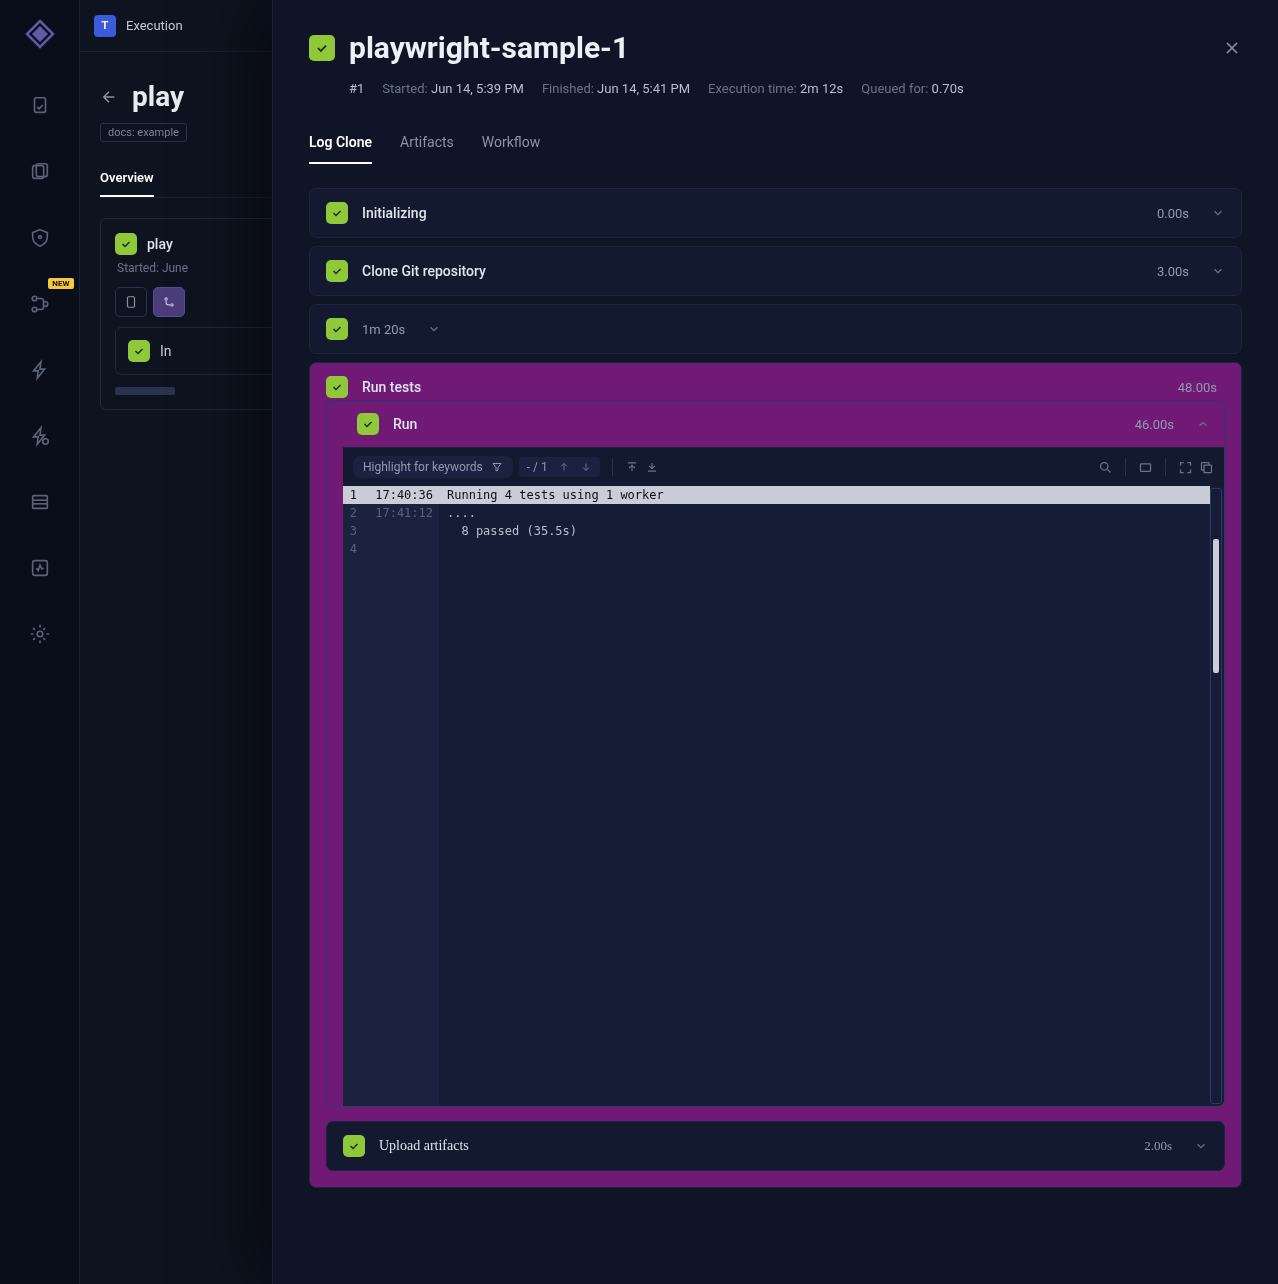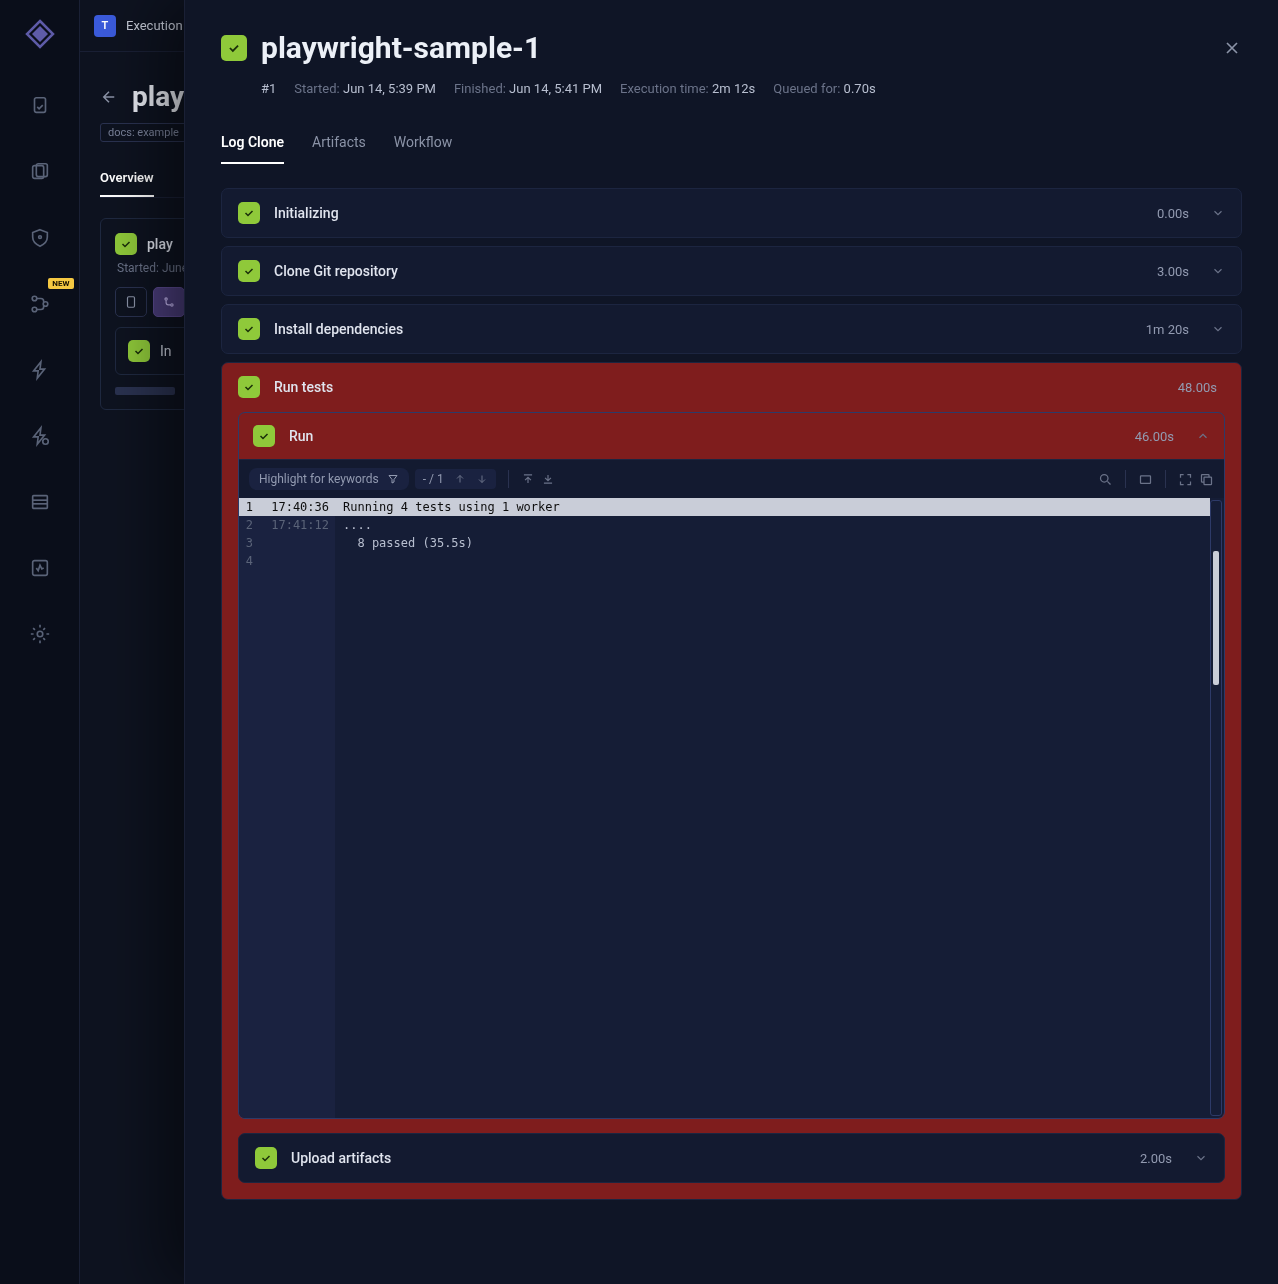--- a/index.html
+++ b/index.html
@@ -127,21 +127,21 @@
     background: #2a3250;
     margin-top: 12px;
     width: 60px;
     border-radius: 2px;
   }
 
   
   .drawer {
     position: absolute;
     top: 0; right: 0; bottom: 0;
-    width: 1094px;
+    width: 1006px;
     background: #0f1526;
     border-left: 1px solid #1a2035;
     display: flex;
     flex-direction: column;
     box-shadow: -20px 0 60px rgba(0,0,0,0.5);
   }
   .drawer-header {
     padding: 30px 36px 0 36px;
   }
   .drawer-title-row {
@@ -183,36 +183,37 @@
     align-items: center;
     gap: 14px;
     margin-bottom: 8px;
   }
   .step-row .status-chip { width: 22px; height: 22px; flex-shrink: 0; }
   .step-name { color: #e0e4ee; font-weight: 500; font-size: 14px; flex: 1; }
   .step-time { color: #929ab0; font-size: 13px; margin-right: 8px; }
   .step-chevron { color: #6b7389; }
 
   .step-block-outer {
-    background: #7f1d1d;
+    background: #701a75;
     border: 1px solid #1c2540;
     border-radius: 7px;
     padding: 13px 16px 16px 16px;
     margin-bottom: 8px;
   }
   .step-block-header {
     display: flex; align-items: center; gap: 14px;
   }
   .step-block-header .step-name { flex: 1; }
 
   .nested-step {
-    margin-top: 14px;
+    margin-top: 2px;
     border: 1px solid #2d3a68;
     border-radius: 7px;
     overflow: hidden;
+    padding-left: 16px;
   }
   .nested-header {
     padding: 12px 14px;
     display: flex; align-items: center; gap: 14px;
   }
   .nested-header .step-name { flex: 1; }
 
   .log-toolbar {
     background: #131a30;
     border-top: 1px solid #1c2540;
@@ -484,21 +485,20 @@
               </svg>
             </div>
         </div>
 
         <div class="step-row">
           <div class="status-chip">
               <svg width="12" height="12" viewBox="0 0 24 24" fill="none" stroke="currentColor" stroke-width="3">
                 <path d="M5 12l5 5 9-9"></path>
               </svg>
             </div>
-          <div class="step-name">Install dependencies</div>
           <div class="step-time">1m 20s</div>
           <div class="step-chevron">
               <svg width="14" height="14" viewBox="0 0 24 24" fill="none" stroke="currentColor" stroke-width="2">
                 <path d="M6 9l6 6 6-6"></path>
               </svg>
             </div>
         </div>
 
         <div class="step-block-outer">
           <div class="step-block-header">
@@ -609,21 +609,21 @@
                   <div class="log-line">....</div>
                   <div class="log-line">  8 passed (35.5s)</div>
                   <div class="log-line"></div>
                 </div>
               <div class="log-scrollbar">
                 <div class="log-scrollbar-thumb"></div>
               </div>
             </div>
           </div>
 
-          <div class="step-row" style="margin-top:14px; margin-bottom:0;">
+          <div class="step-row" style="margin-top:14px; margin-bottom:0;font-family:Liberation Serif, serif;">
             <div class="status-chip">
                 <svg width="12" height="12" viewBox="0 0 24 24" fill="none" stroke="currentColor" stroke-width="3">
                   <path d="M5 12l5 5 9-9"></path>
                 </svg>
               </div>
             <div class="step-name">Upload artifacts</div>
             <div class="step-time">2.00s</div>
             <div class="step-chevron">
                 <svg width="14" height="14" viewBox="0 0 24 24" fill="none" stroke="currentColor" stroke-width="2">
                   <path d="M6 9l6 6 6-6"></path>

